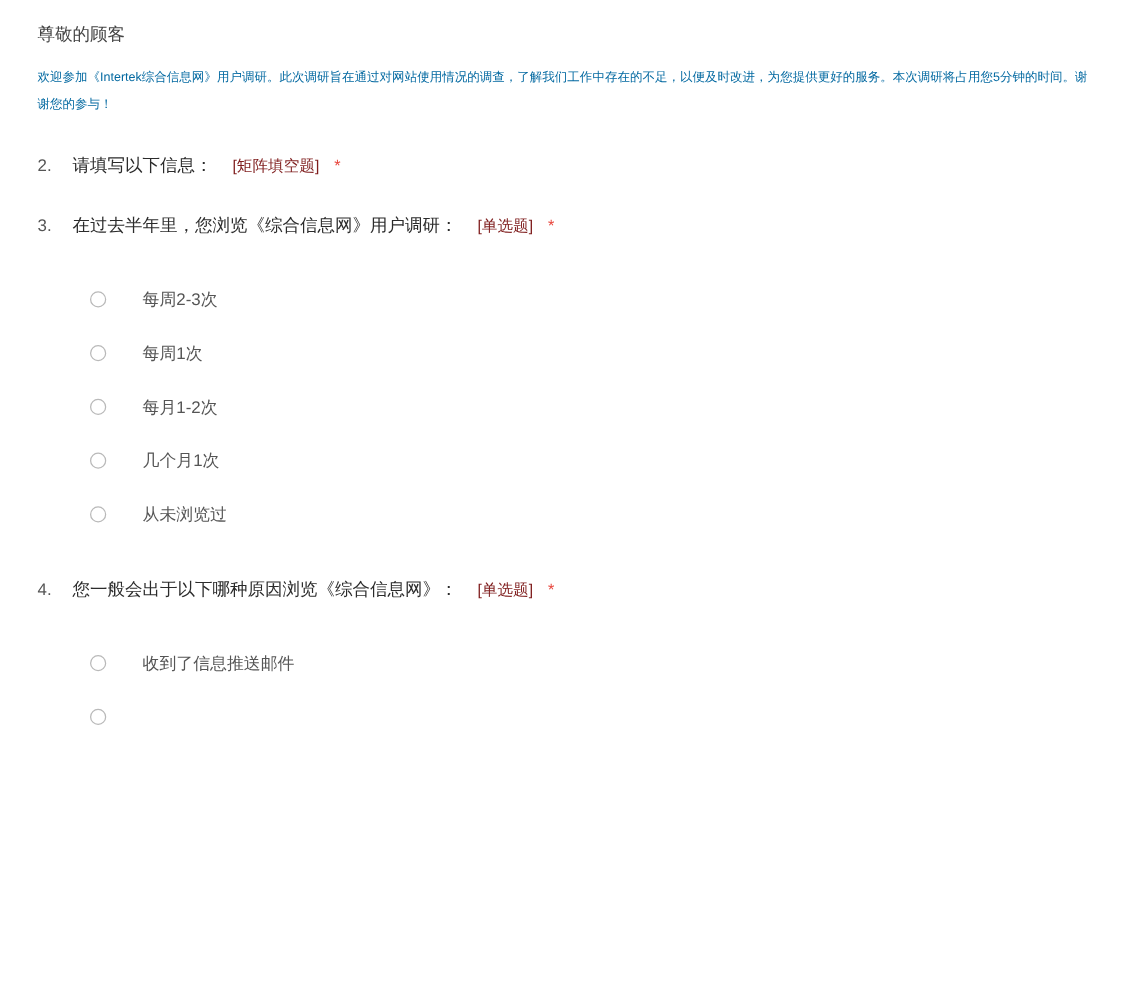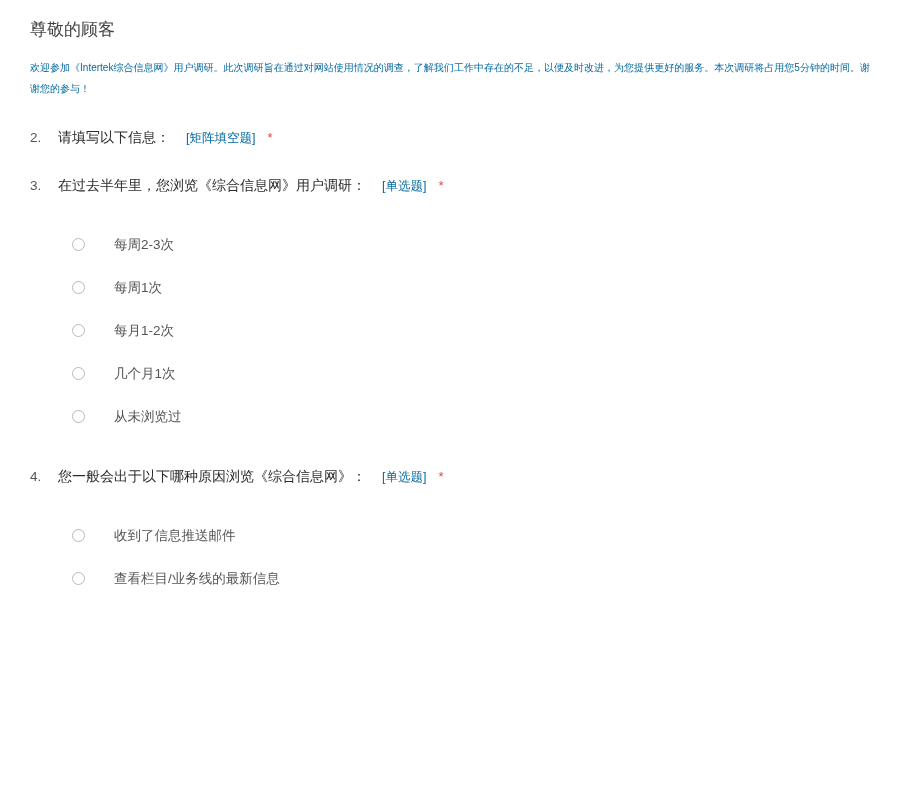--- a/index.html
+++ b/index.html
@@ -18,21 +18,21 @@
   .page {
     position: relative;
     width: 900px;
     height: 800px;
     box-sizing: border-box;
     padding: 0 30px;
   }
 
   
   .greeting {
-    font-size: 17px;
+    font-size: 14px;
     color: #444444;
     padding-top: 16px;
     line-height: 1.6;
   }
   .intro {
     margin-top: 14px;
     font-size: 10px;
     color: #0369a1;
     line-height: 2.1;
     max-width: 845px;
@@ -54,21 +54,21 @@
     color: #555555;
     font-size: 13.5px;
   }
   .q-title {
     font-weight: normal;
     color: #2b2b2b;
     font-size: 14px;
   }
   .q-type {
     margin-left: 16px;
-    color: #0369a1;
+    color: #7f1d1d;
     font-size: 12.5px;
     font-weight: normal;
   }
   .q-required {
     margin-left: 12px;
     color: #e8453c;
     font-size: 13px;
   }
 
   
@@ -176,18 +176,17 @@
       <span class="q-type">[单选题]</span>
       <span class="q-required">*</span>
     </div>
     <div class="options">
       <div class="option">
         <span class="radio"></span>
         <span class="option-label">收到了信息推送邮件</span>
       </div>
       <div class="option">
         <span class="radio"></span>
-        <span class="option-label">查看栏目/业务线的最新信息</span>
       </div>
     </div>
   </div>
 
 </div>
 
 </body></html>

